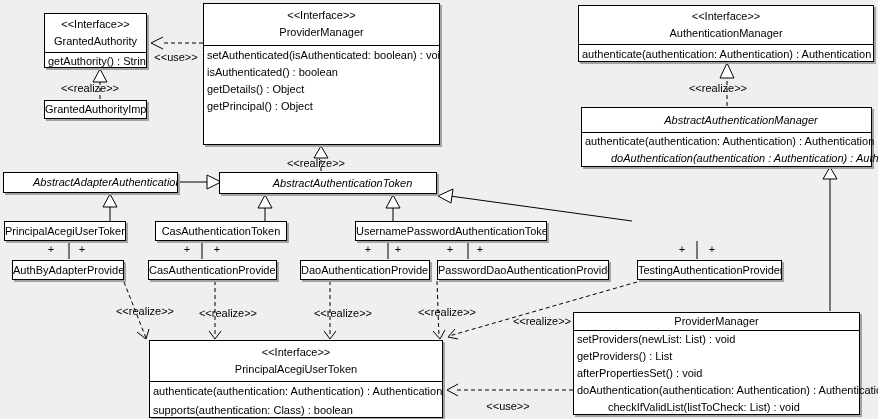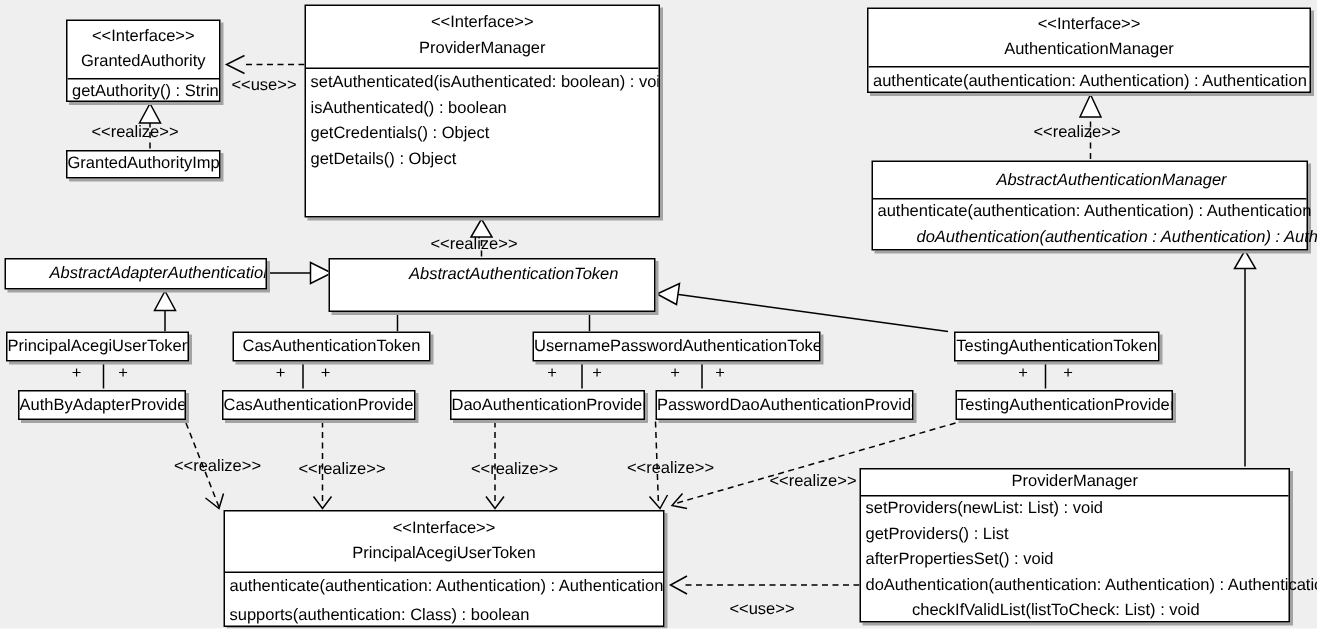--- a/index.html
+++ b/index.html
@@ -158,22 +158,22 @@
   </div>
 
   <div class="box" style="left:203px; top:3px; width:237px; height:142px;">
     <div class="hdr" style="height:38px; padding-top:3px;">
       <div>&lt;&lt;Interface&gt;&gt;</div>
       <div>ProviderManager</div>
     </div>
     <div class="sep" style="padding-top:1px;">
       <div class="m" style="line-height:17px;">setAuthenticated(isAuthenticated: boolean) : void</div>
       <div class="m" style="line-height:17px;">isAuthenticated() : boolean</div>
-      <div class="m" style="line-height:17px;">getCredentials() : Object</div>
       <div class="m" style="line-height:17px;">getDetails() : Object</div>
+      <div class="m" style="line-height:17px;">getPrincipal() : Object</div>
     </div>
   </div>
 
   <div class="box" style="left:578px; top:5px; width:296px; height:57px;">
     <div class="hdr" style="height:36px; padding-top:2px;">
       <div>&lt;&lt;Interface&gt;&gt;</div>
       <div>AuthenticationManager</div>
     </div>
     <div class="sep">
       <div class="m" style="line-height:18px;">authenticate(authentication: Authentication) : Authentication</div>
@@ -185,35 +185,32 @@
     <div class="sep">
       <div class="m" style="line-height:17px;">authenticate(authentication: Authentication) : Authentication</div>
       <div class="m it" style="line-height:16px;">doAuthentication(authentication : Authentication) : Authentication</div>
     </div>
   </div>
 
   <div class="box ctr it" style="left:3px; top:172px; width:175px; height:21px; line-height:19px;">
     <span>AbstractAdapterAuthenticationToken</span>
   </div>
 
-  <div class="box ctr it" style="left:219px; top:172px; width:218px; height:36px; line-height:20px;">
+  <div class="box ctr it" style="left:219px; top:172px; width:218px; height:22px; line-height:20px;">
     <span>AbstractAuthenticationToken</span>
   </div>
 
   <div class="box ctr" style="left:4px; top:221px; width:122px; height:20px; line-height:18px;">
     <span>PrincipalAcegiUserToken</span>
   </div>
   <div class="box ctr" style="left:155px; top:221px; width:132px; height:20px; line-height:18px;">
     <span>CasAuthenticationToken</span>
   </div>
   <div class="box ctr" style="left:355px; top:221px; width:192px; height:20px; line-height:18px;">
     <span>UsernamePasswordAuthenticationToken</span>
-  </div>
-  <div class="box ctr" style="left:636px; top:221px; width:137px; height:20px; line-height:18px;">
-    <span>TestingAuthenticationToken</span>
   </div>
 
   <div class="box ctr" style="left:12px; top:260px; width:112px; height:20px; line-height:18px;">
     <span>AuthByAdapterProvider</span>
   </div>
   <div class="box ctr" style="left:148px; top:260px; width:129px; height:20px; line-height:18px;">
     <span>CasAuthenticationProvider</span>
   </div>
   <div class="box ctr" style="left:300px; top:260px; width:130px; height:20px; line-height:18px;">
     <span>DaoAuthenticationProvider</span>

